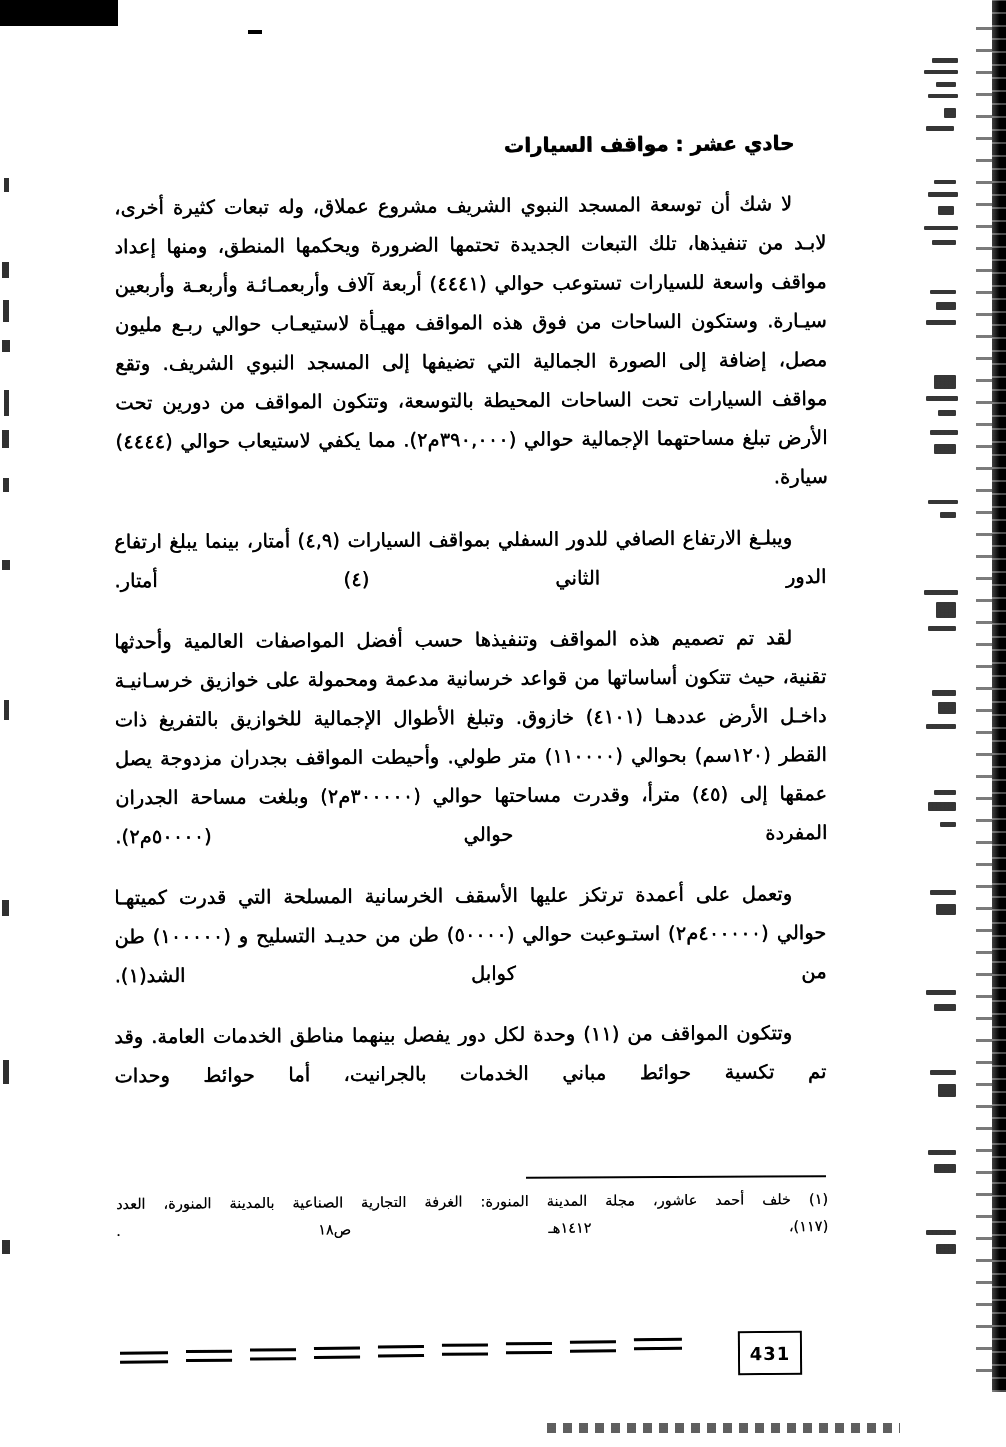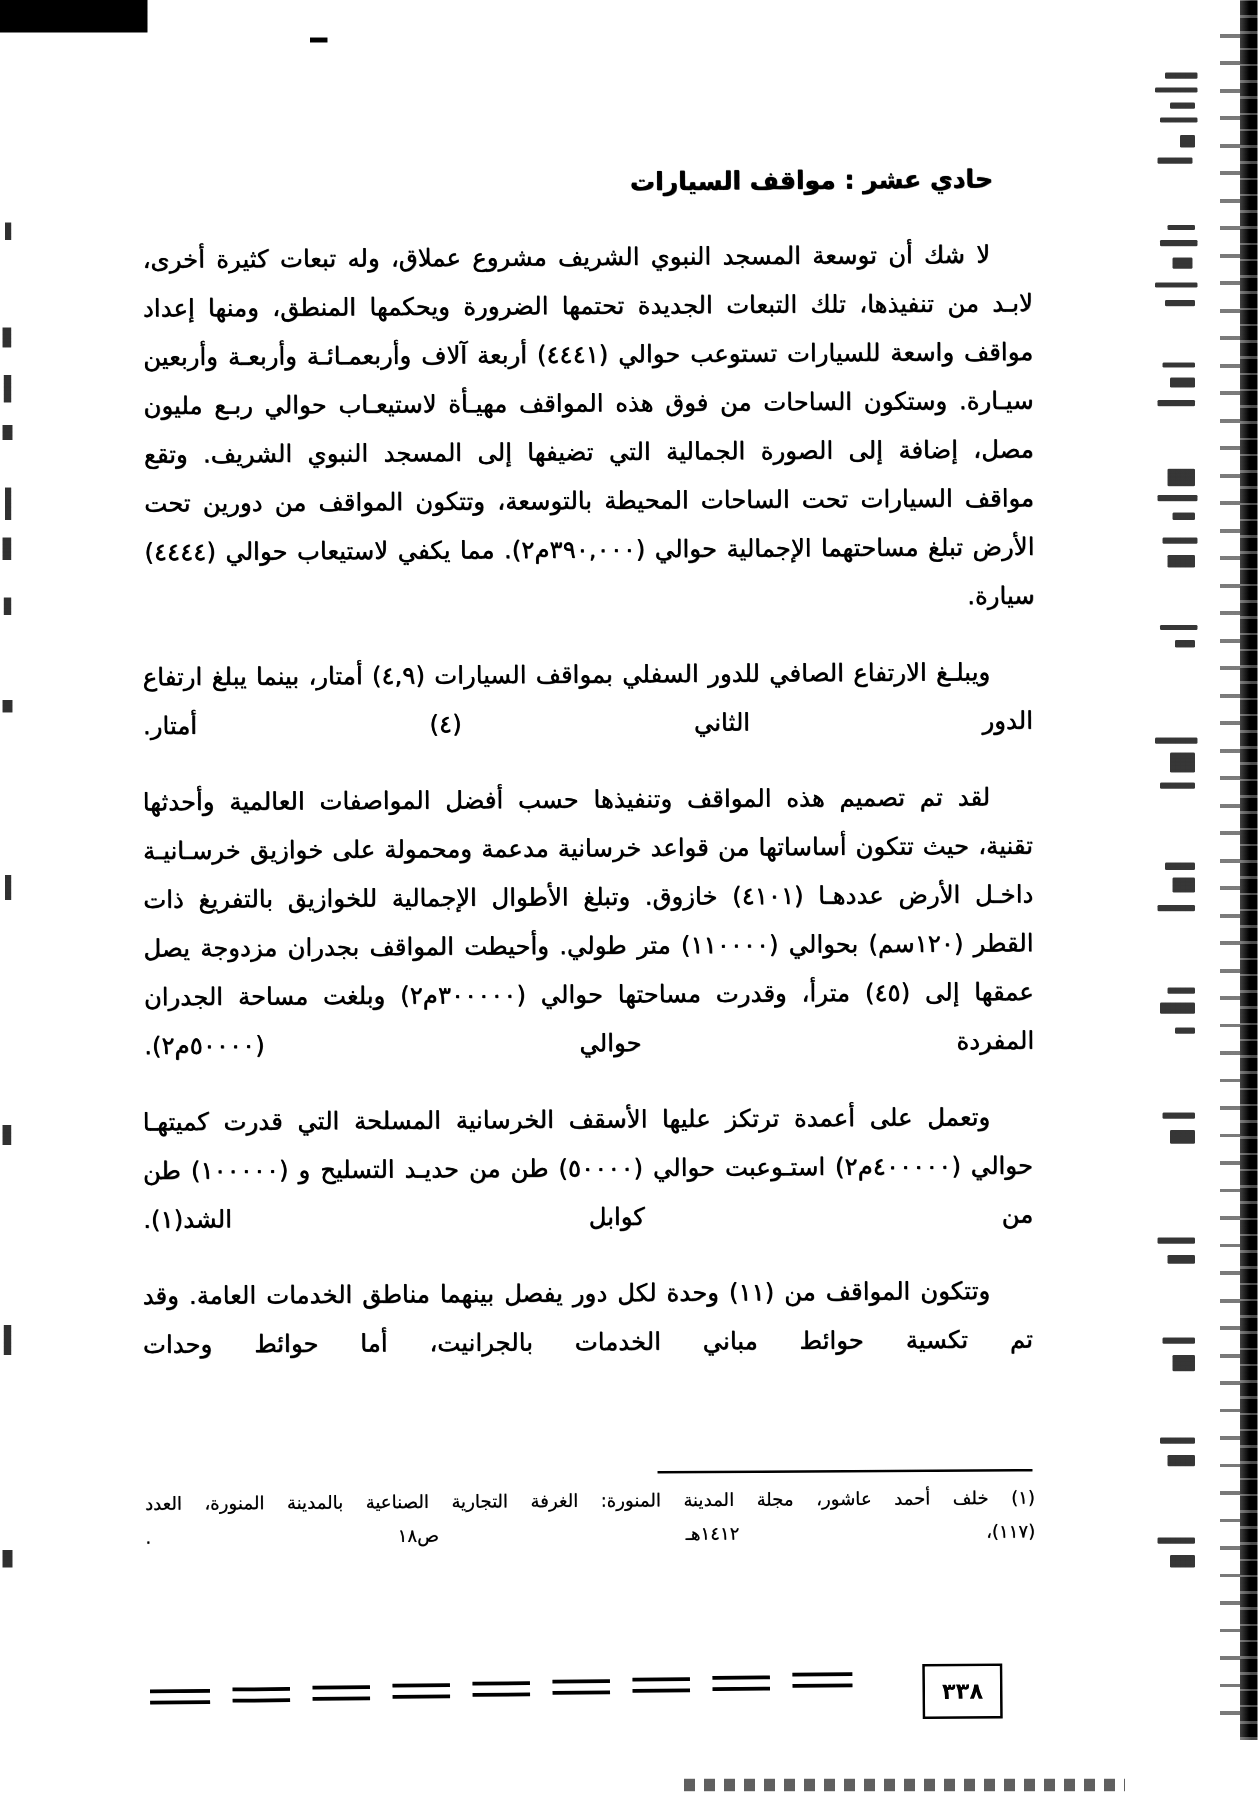--- a/index.html
+++ b/index.html
@@ -305,15 +305,15 @@
     <div class="dash" style="left:66px;  top:9px;  width:46px;"></div>
     <div class="dash" style="left:130px; top:8px;  width:46px;"></div>
     <div class="dash" style="left:194px; top:7px;  width:46px;"></div>
     <div class="dash" style="left:258px; top:6px;  width:46px;"></div>
     <div class="dash" style="left:322px; top:5px;  width:46px;"></div>
     <div class="dash" style="left:386px; top:4px;  width:46px;"></div>
     <div class="dash" style="left:450px; top:3px;  width:46px;"></div>
     <div class="dash" style="left:514px; top:1px;  width:48px;"></div>
   </div>
 
-  <div class="page-number">٣٣٨</div>
+  <div class="page-number">431</div>
 
 </div>
 
 </body></html>

